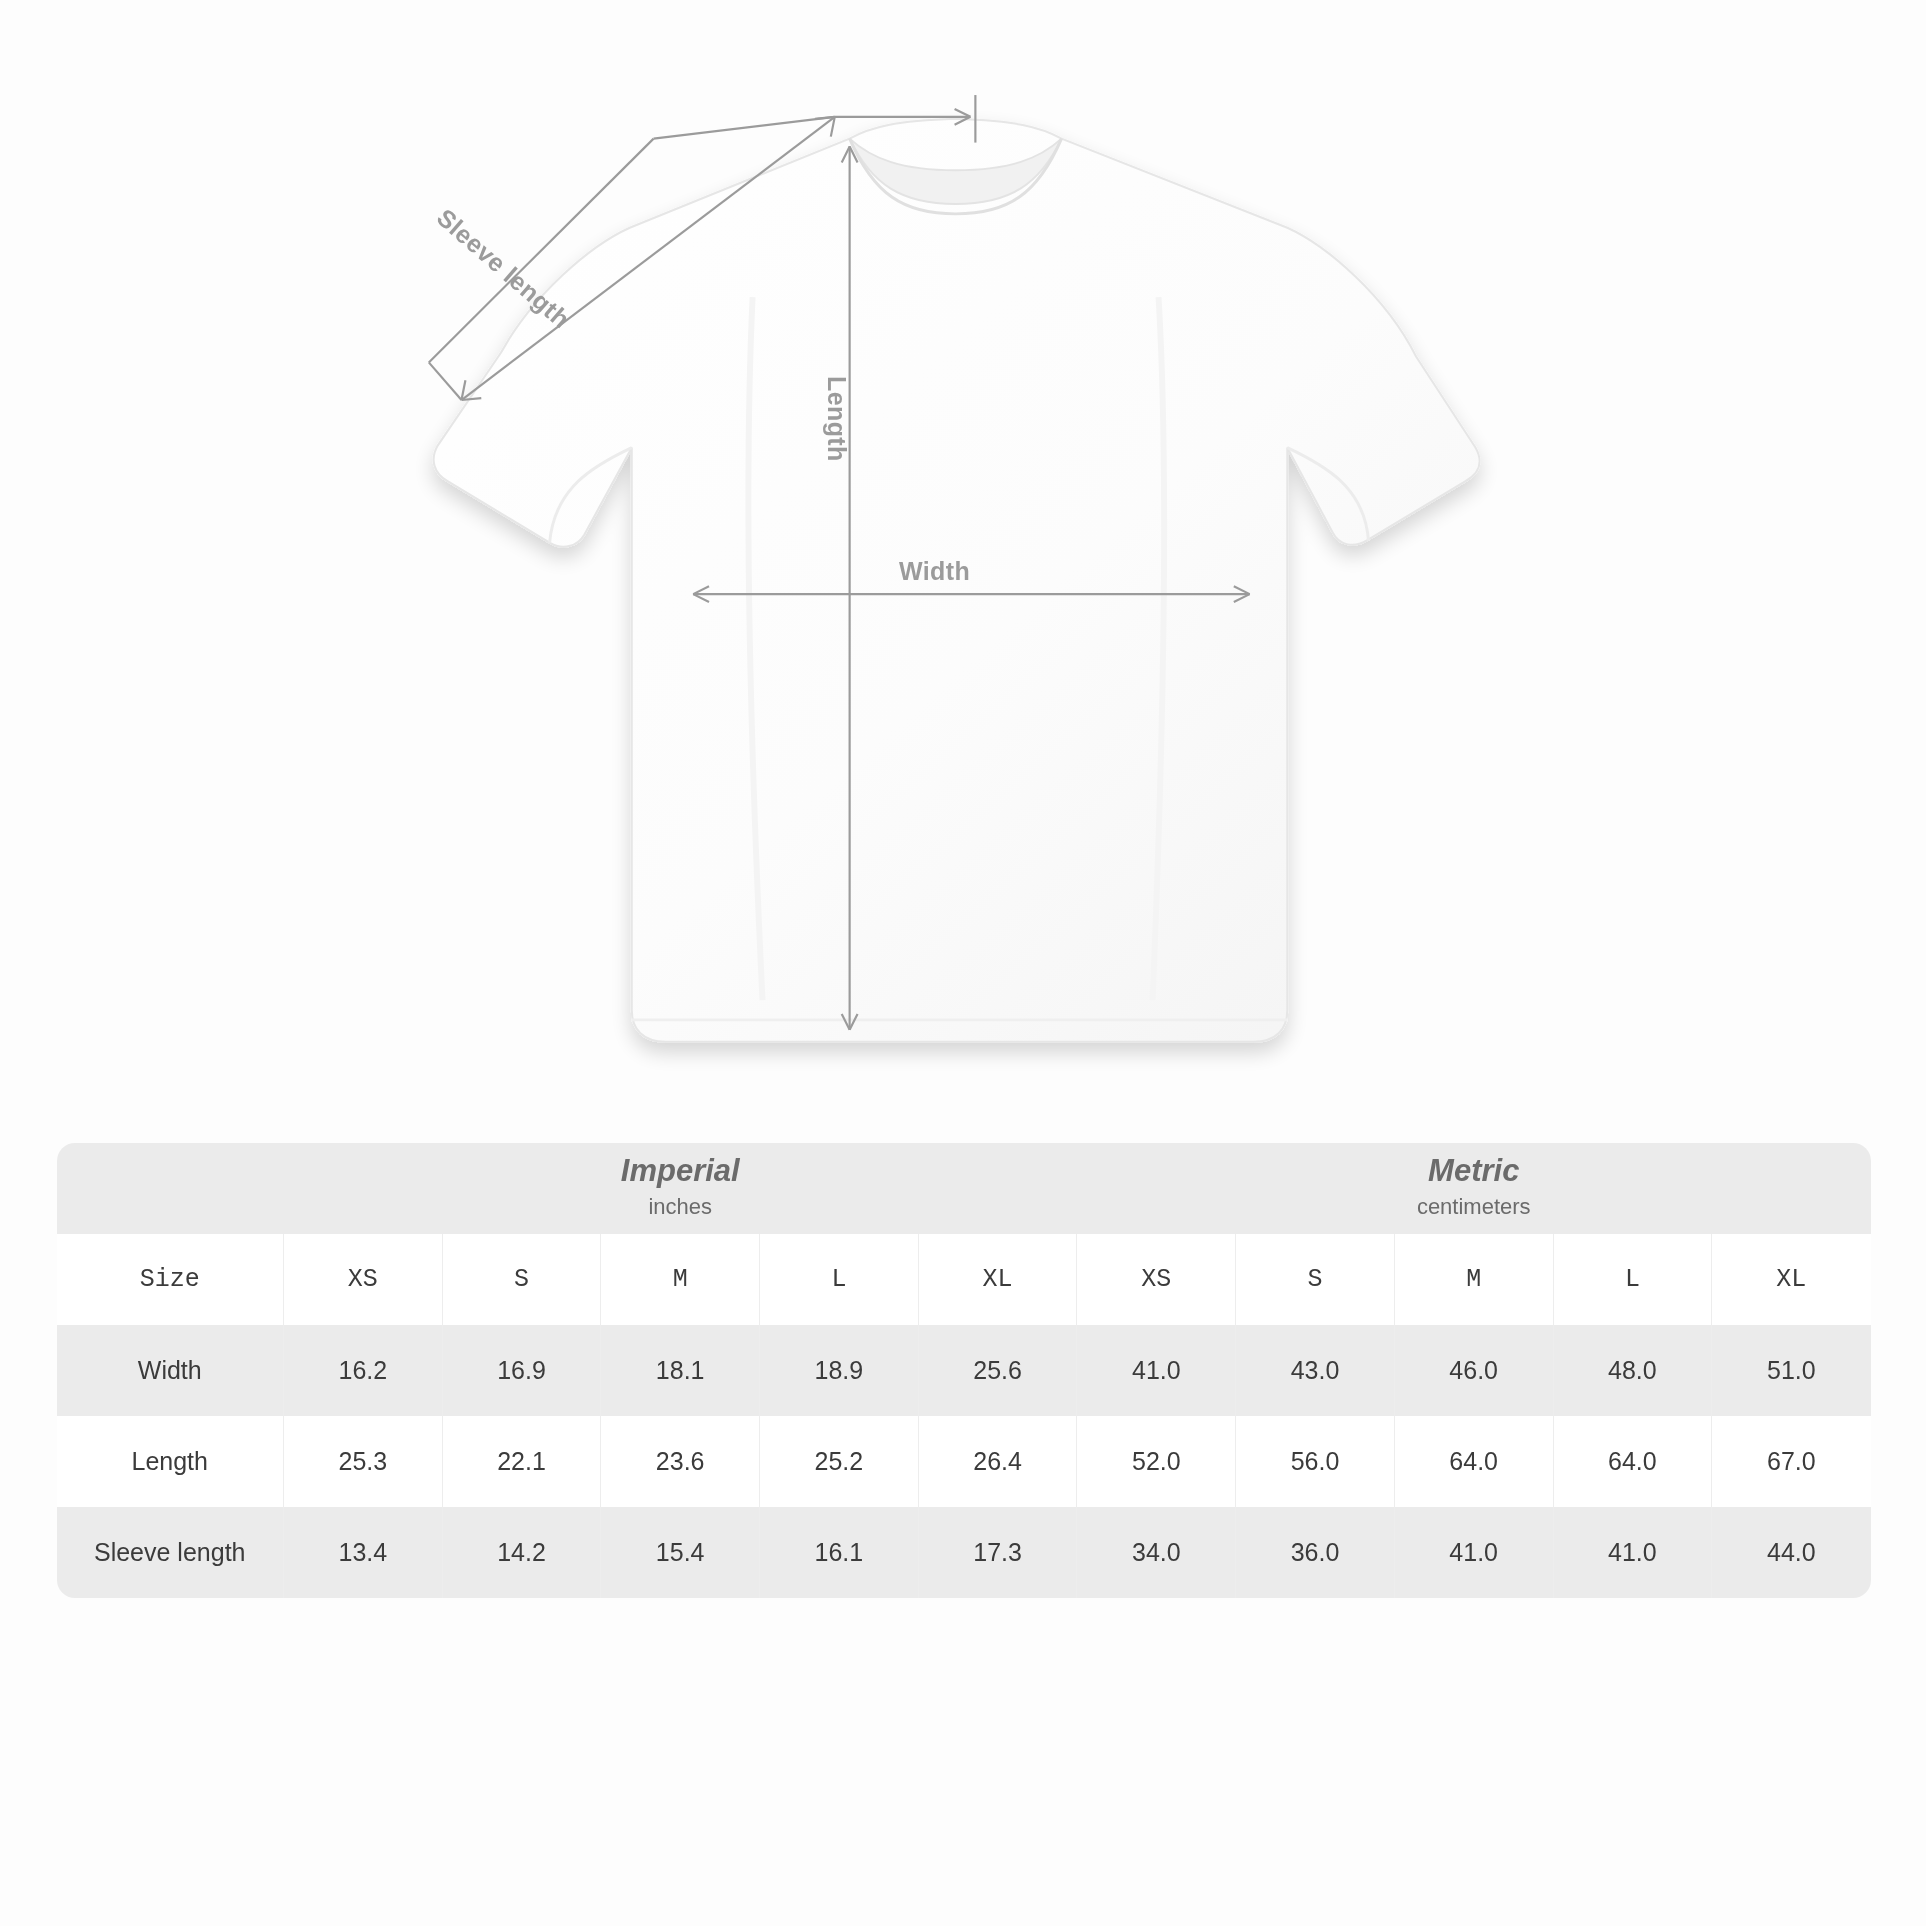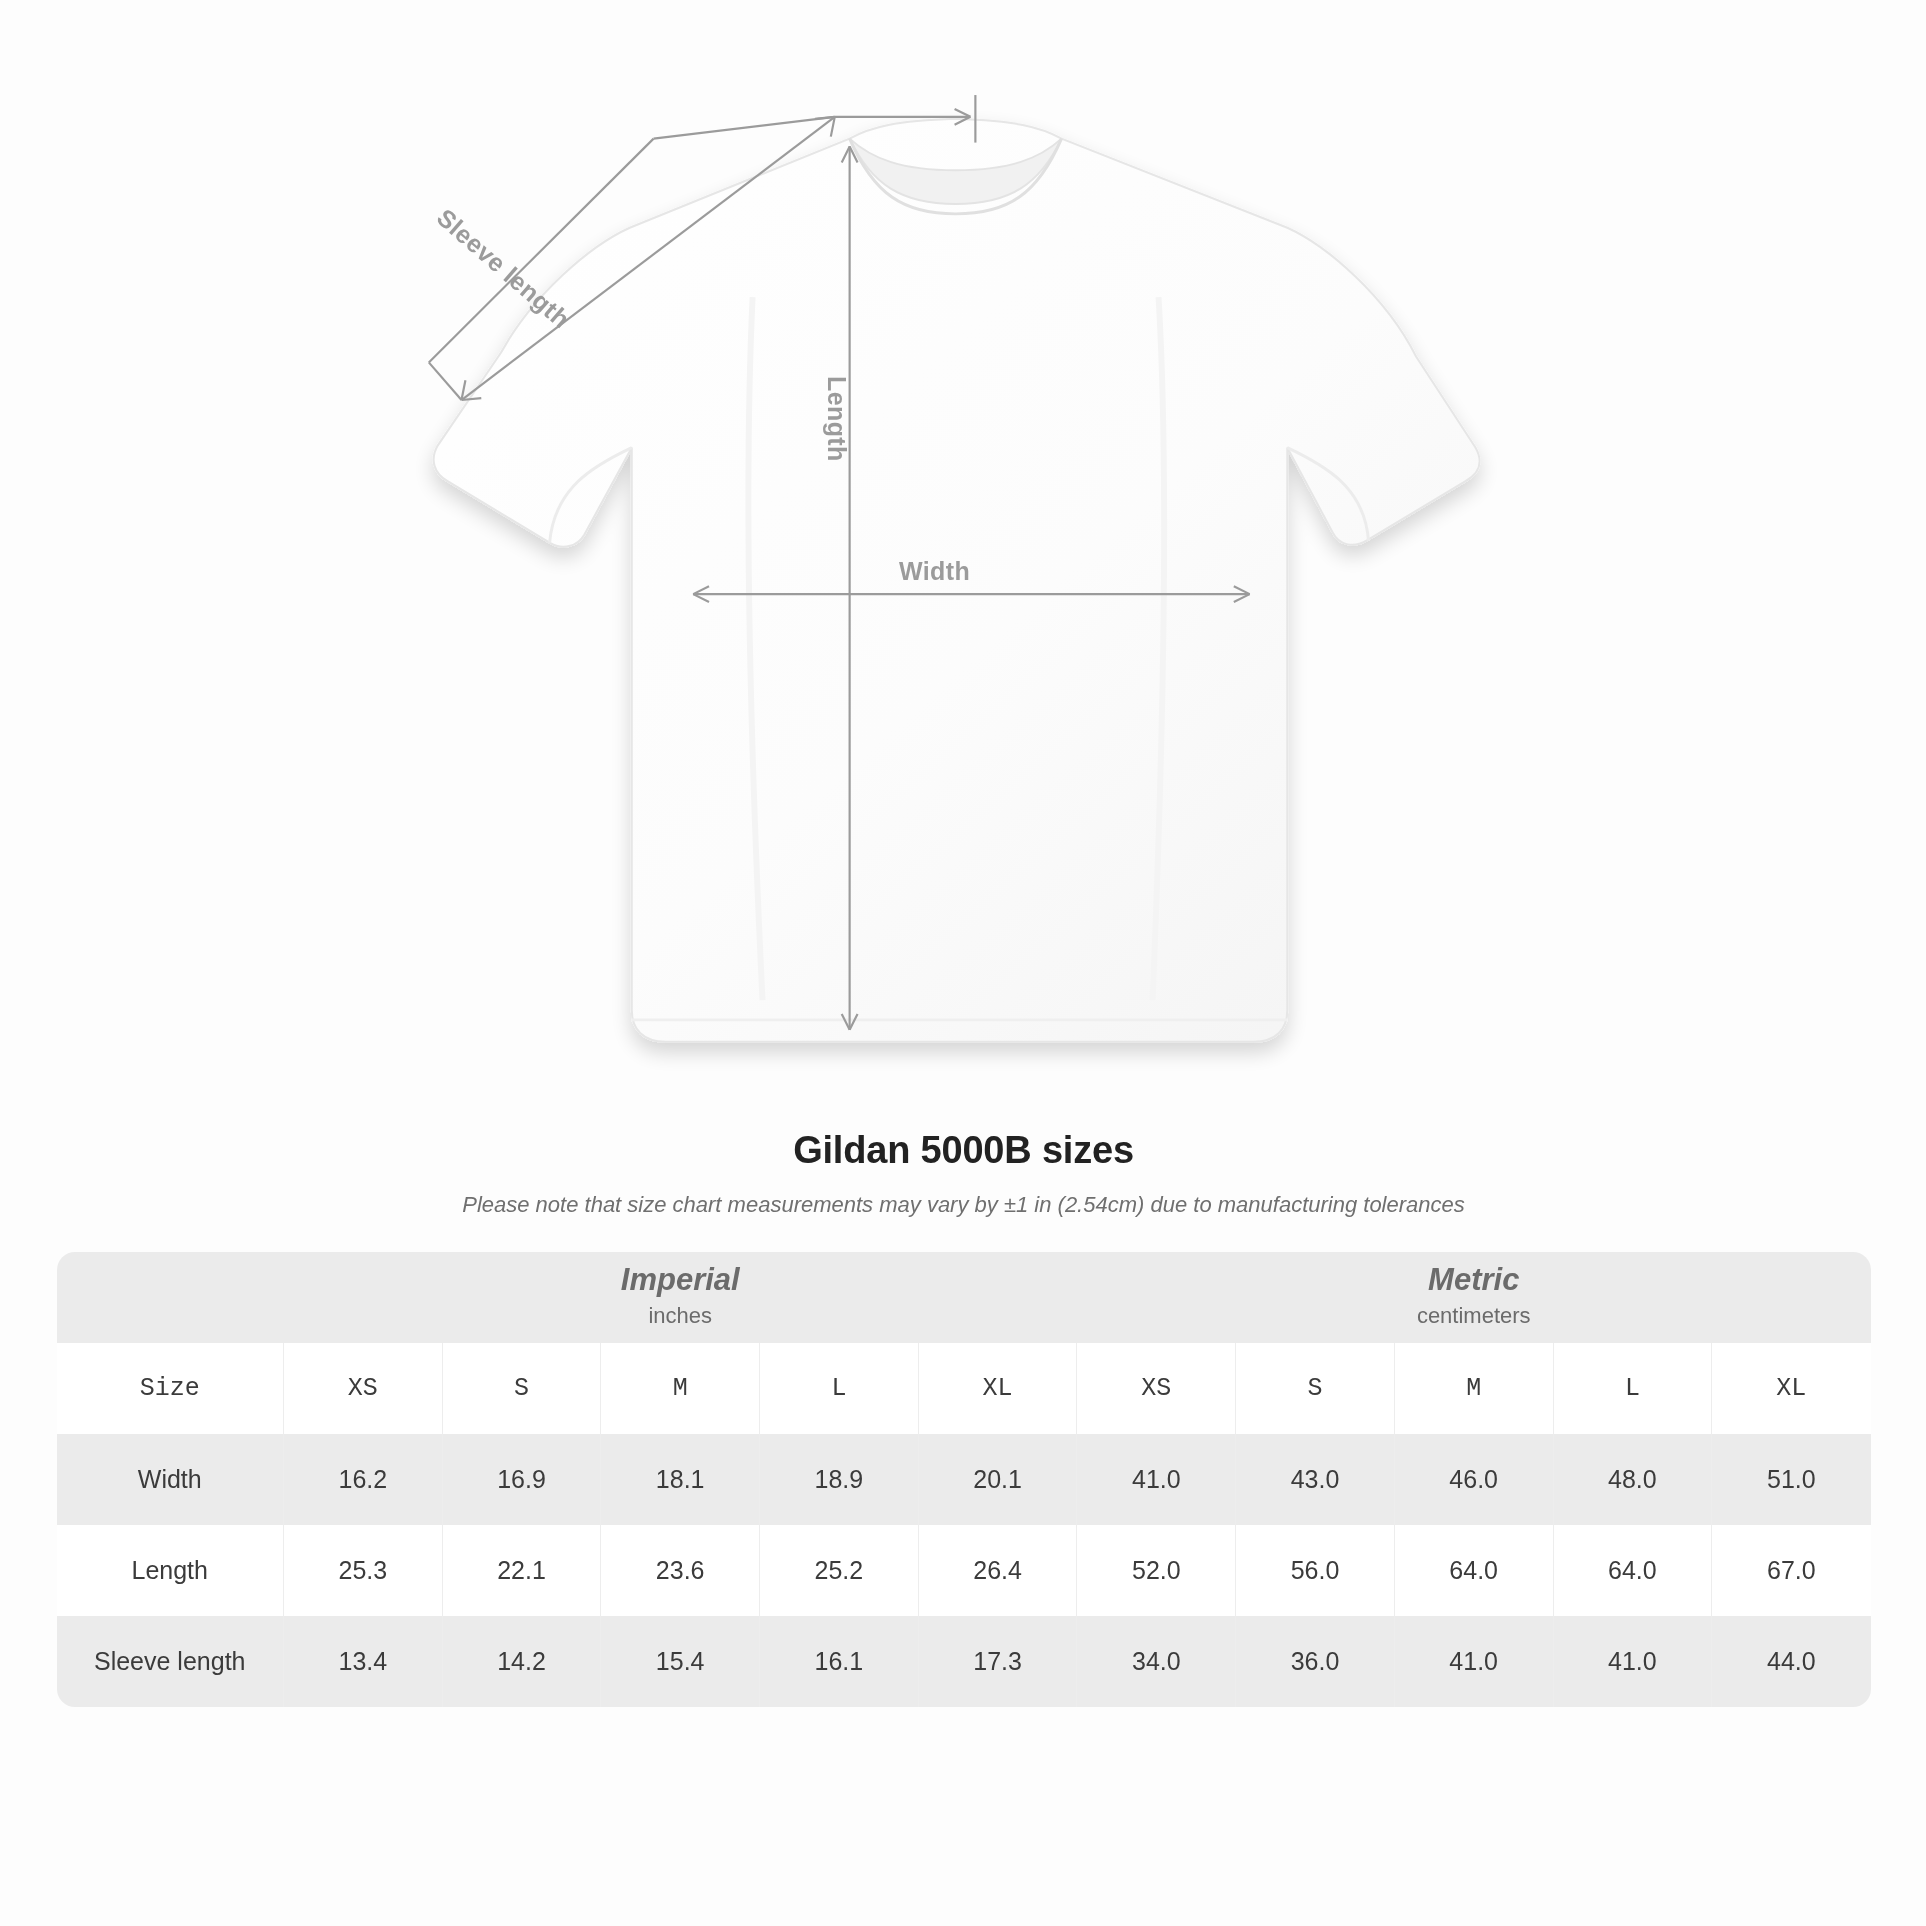--- a/index.html
+++ b/index.html
@@ -227,24 +227,20 @@
         <line x1="433" y1="366" x2="660" y2="140"></line>
         <line x1="660" y1="140" x2="843" y2="118"></line>
       </g>
     </svg>
 
     <div class="dim-label label-width">Width</div>
     <div class="dim-label label-length">Length</div>
     <div class="dim-label label-sleeve">Sleeve length</div>
   </div>
 
-  <div class="title-block">
-    <div class="chart-title">Gildan 5000B sizes</div>
-    <div class="chart-note">Please note that size chart measurements may vary by ±1 in (2.54cm) due to manufacturing tolerances</div>
-  </div>
 
   <div class="table-wrap">
     <table class="size-table">
       <colgroup>
         <col class="col-label">
         <col class="col-val">
           <col class="col-val">
           <col class="col-val">
           <col class="col-val">
           <col class="col-val">
@@ -280,21 +276,21 @@
           <th>L</th>
           <th>XL</th>
         </tr>
 
         <tr class="row-shaded">
           <td class="rowlabel">Width</td>
           <td>16.2</td>
           <td>16.9</td>
           <td>18.1</td>
           <td>18.9</td>
-          <td>20.1</td>
+          <td>25.6</td>
           <td>41.0</td>
           <td>43.0</td>
           <td>46.0</td>
           <td>48.0</td>
           <td>51.0</td>
         </tr>
 
         <tr class="row-plain">
           <td class="rowlabel">Length</td>
           <td>25.3</td>

